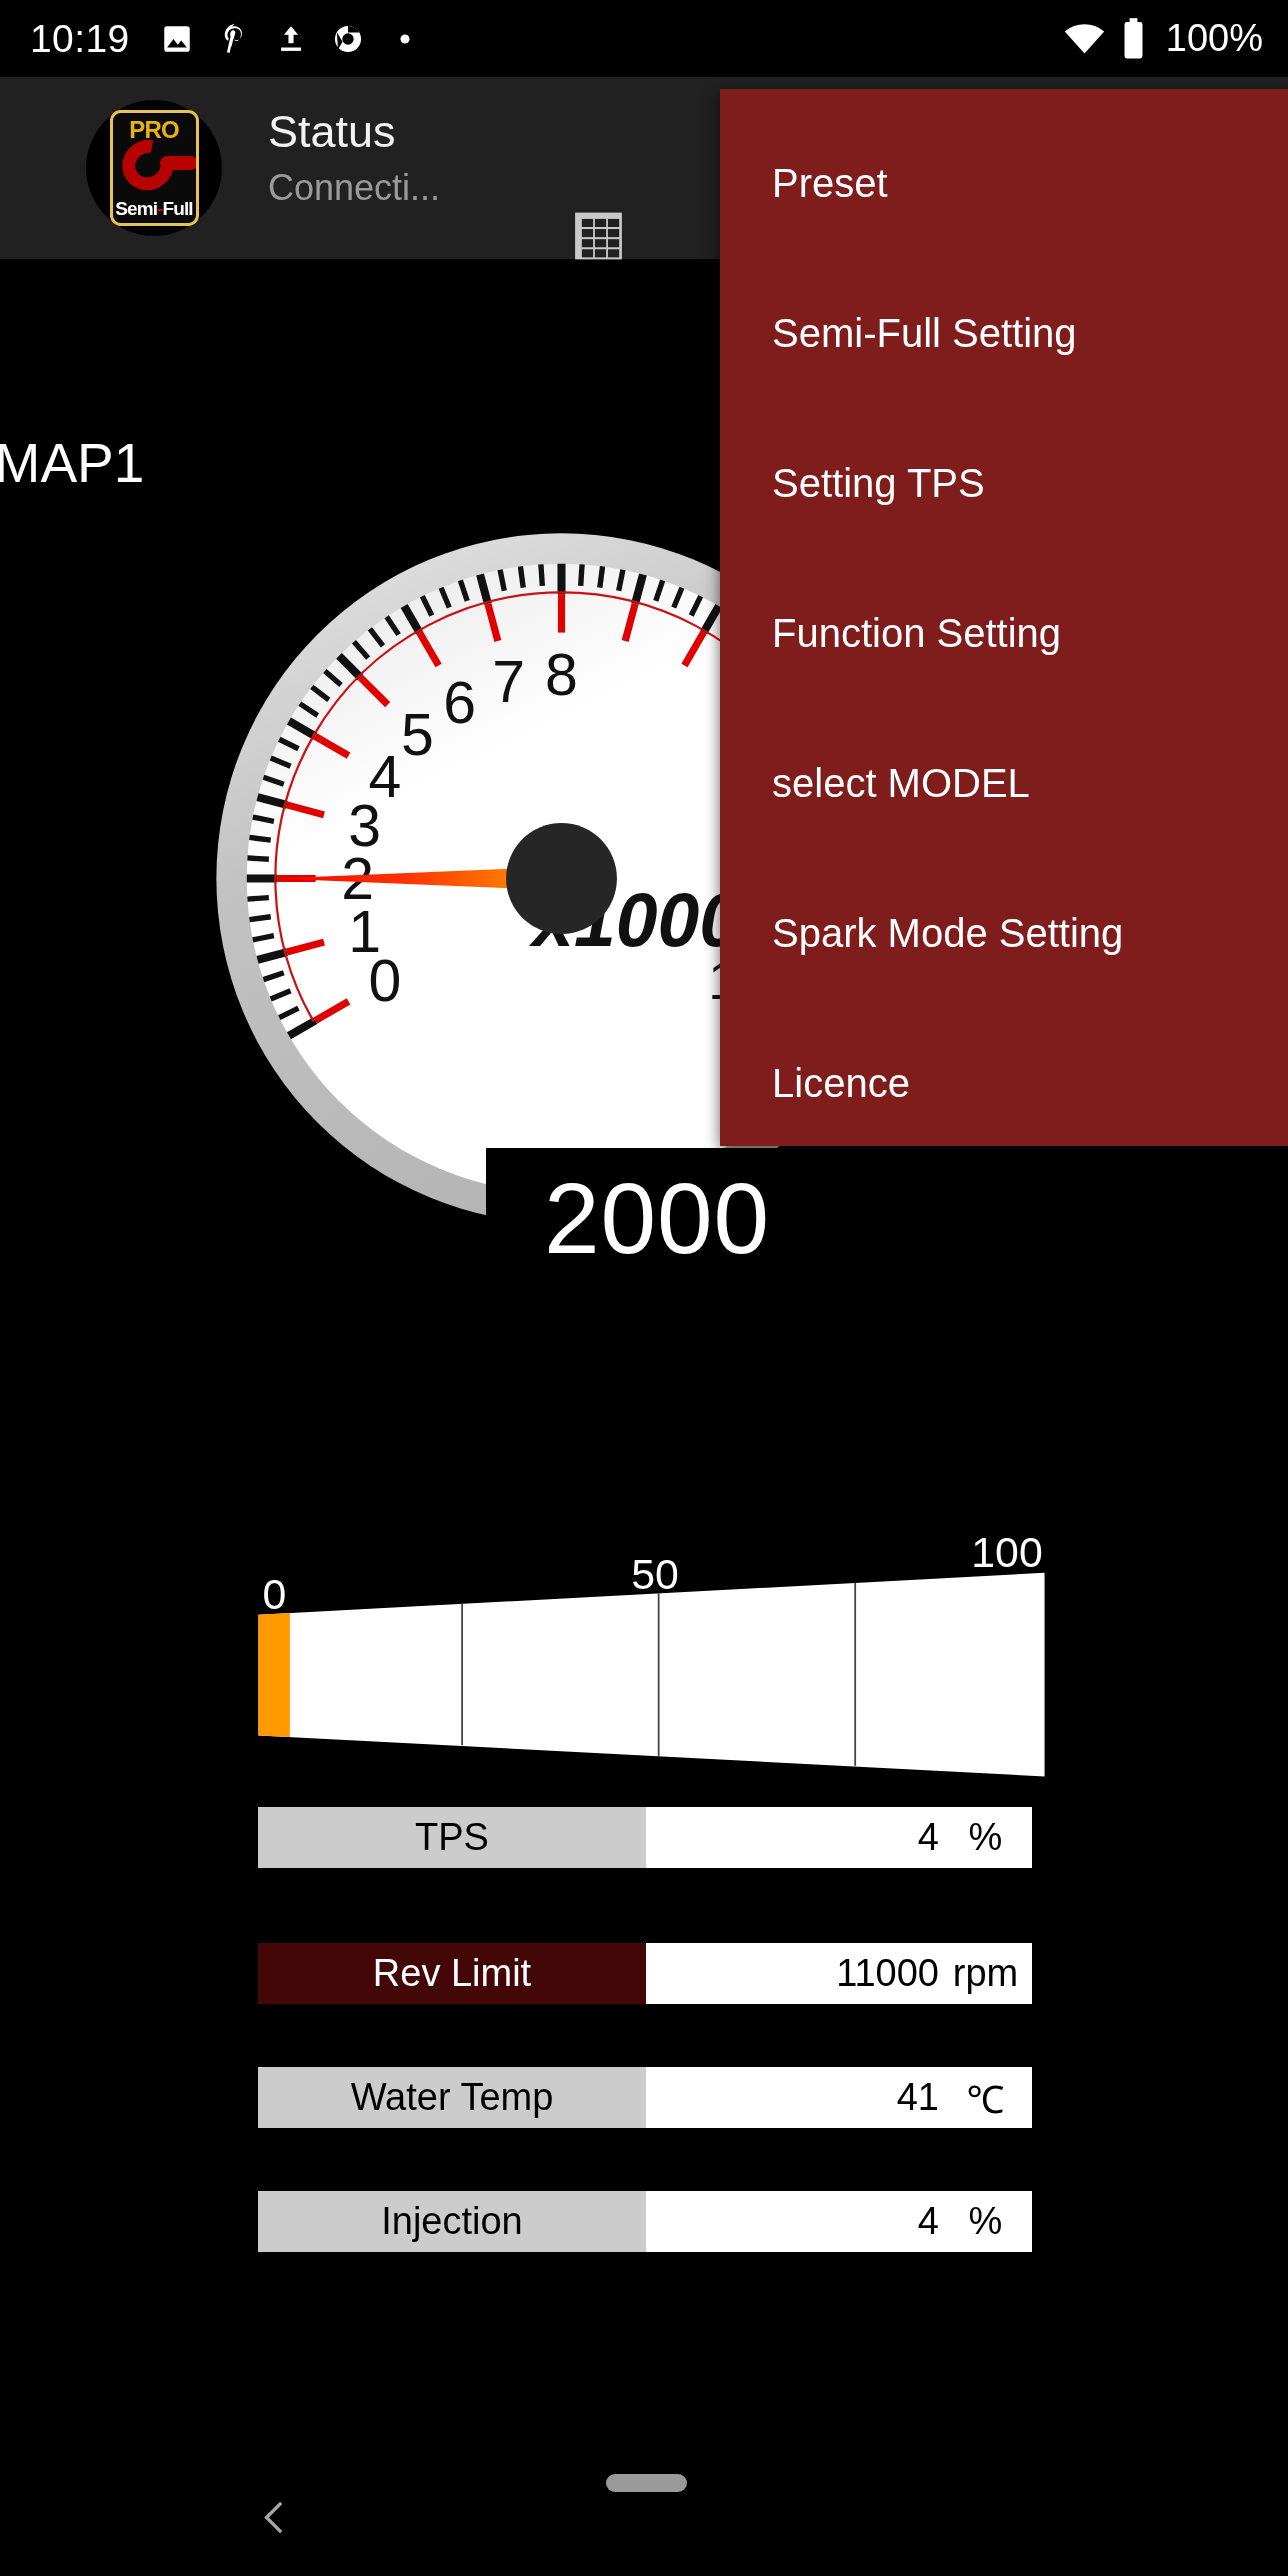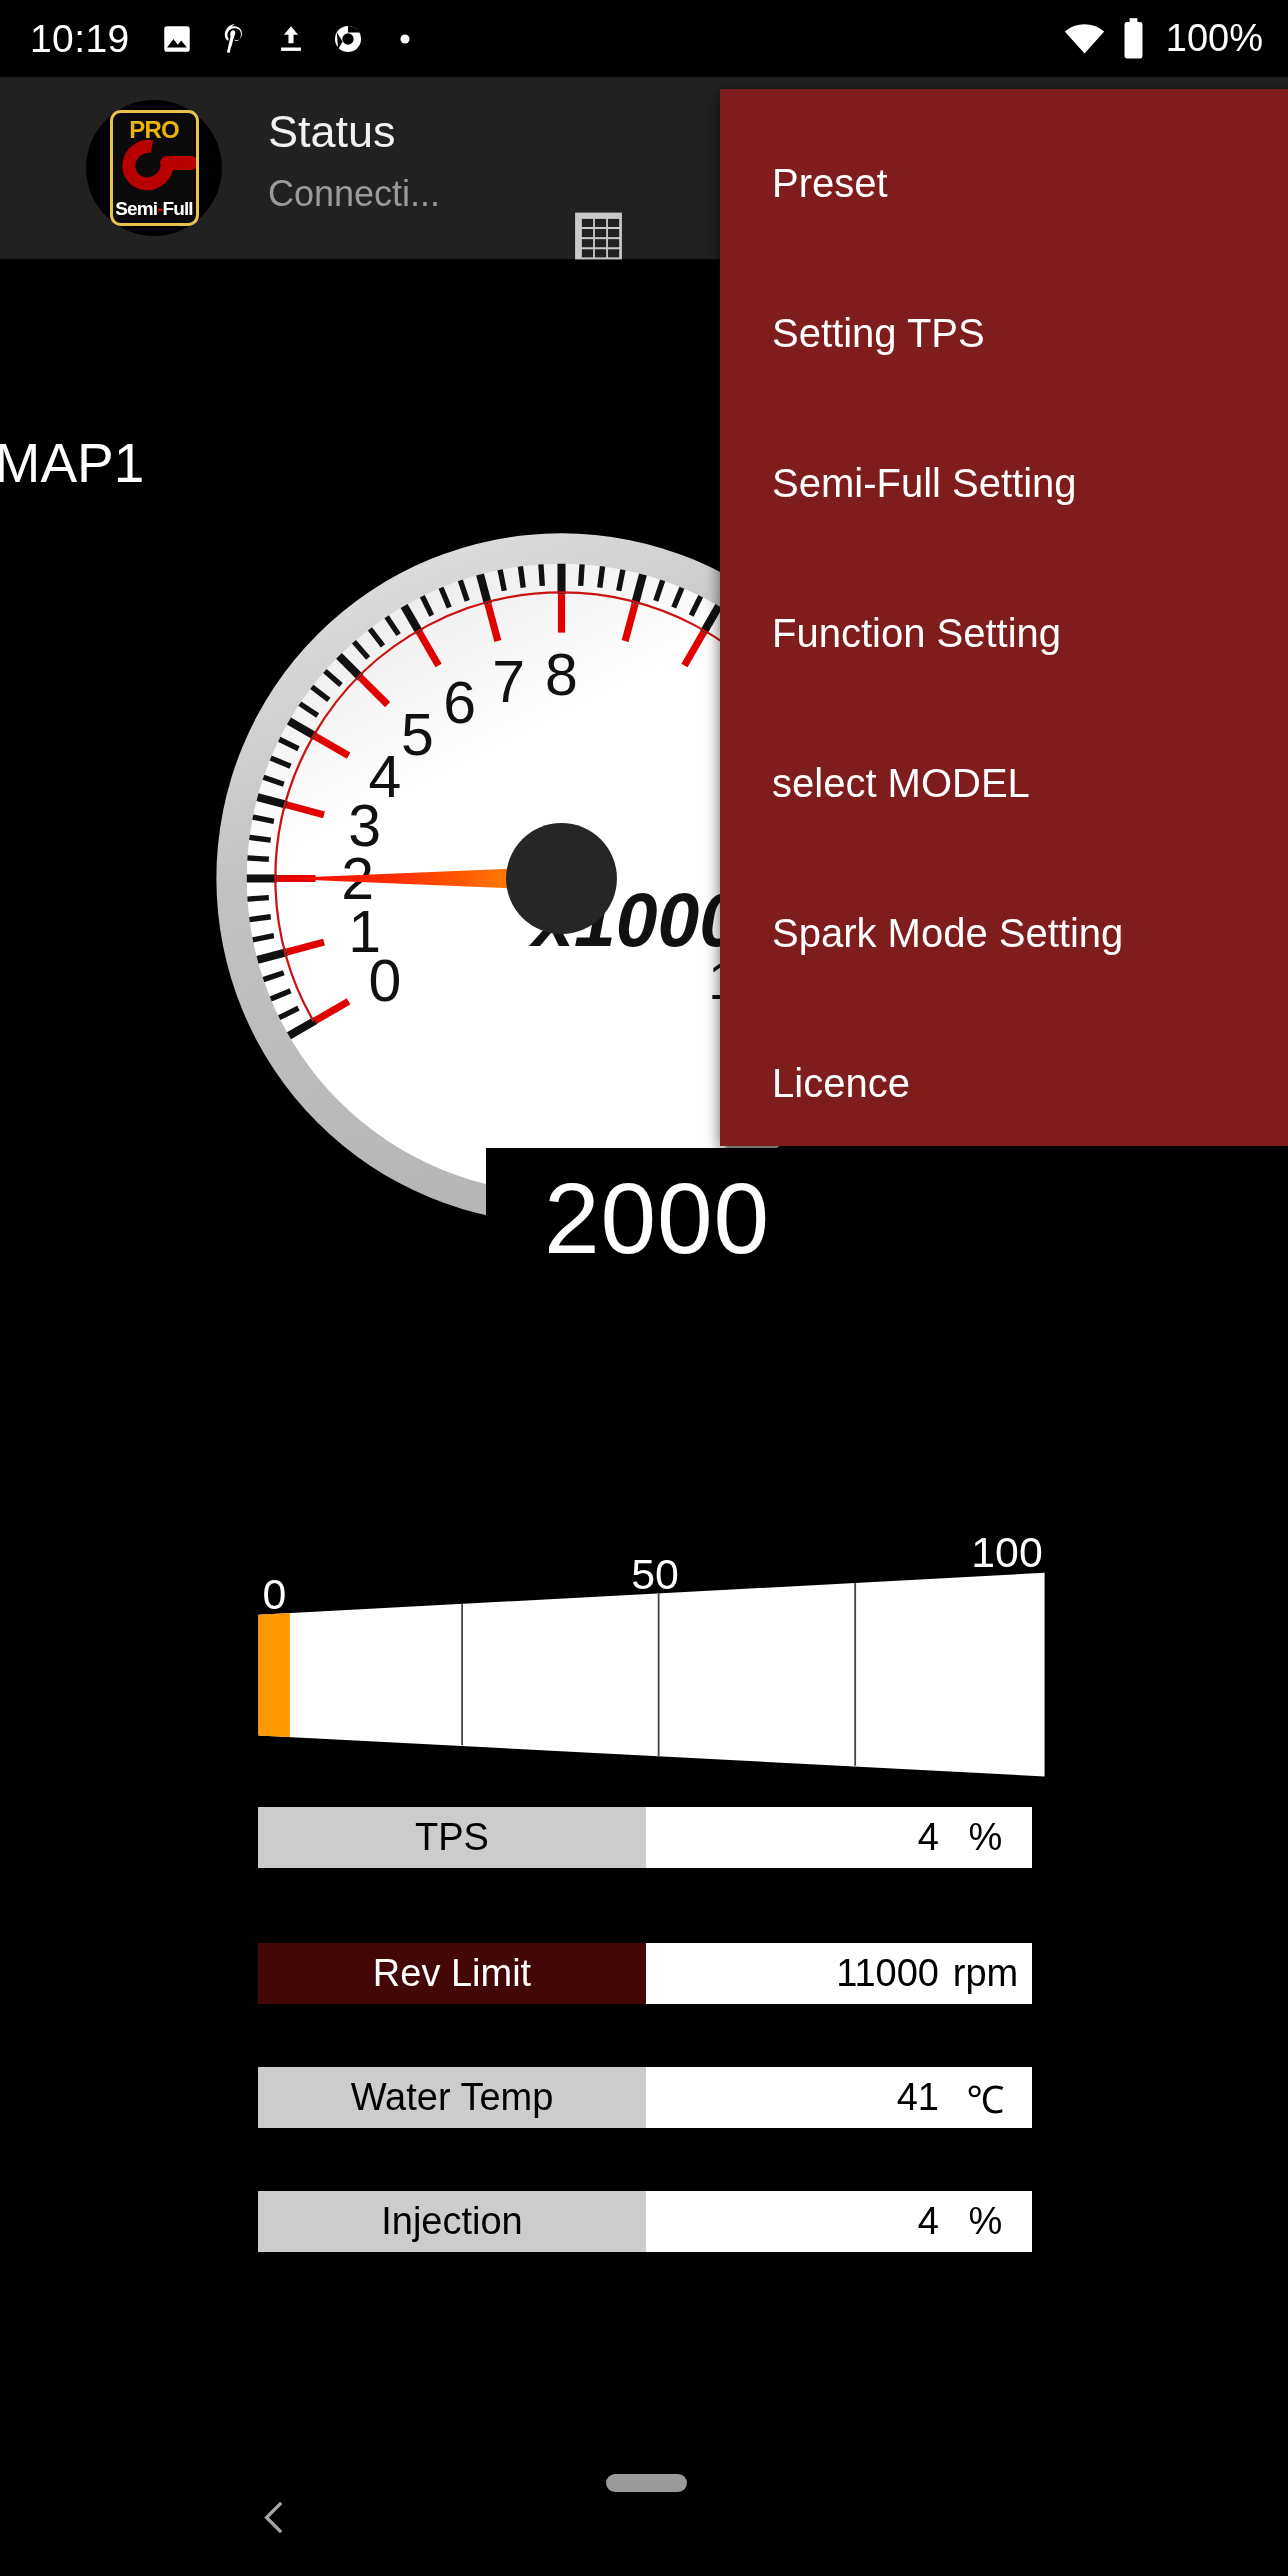--- a/index.html
+++ b/index.html
@@ -64,21 +64,21 @@
   }
   .logo-sf{
     position:absolute; bottom:5.4px; left:0; width:100%;
     text-align:center; font-size:19px; font-weight:bold;
     color:#fff; letter-spacing:-0.9px; line-height:1;
   }
   .logo-sf i{ color:#d00000; font-style:normal; }
 
   .ab-texts{ position:absolute; left:268px; top:30px; }
   .ab-title{ font-size:45px; color:#f2f2f2; line-height:1.12; font-weight:400; }
-  .ab-sub{ font-size:36px; color:#9a9a9a; line-height:1.15; margin-top:16px; }
+  .ab-sub{ font-size:36px; color:#9a9a9a; line-height:1.15; margin-top:10px; }
 
   .ab-grid{
     position:absolute; left:571px; top:132px;
     width:55px; height:54px; cursor:pointer;
   }
 
   
   .menu{
     position:absolute; left:720px; top:89px;
     width:568px; height:1057px;
@@ -403,22 +403,22 @@
       <div class="lab">Injection</div>
       <div class="val">
         <span class="num">4</span>
         <span class="unit">%</span>
       </div>
     </div>
   </div>
 
   <div class="menu" id="overflow-menu">
       <div class="menu-item">Preset</div>
+      <div class="menu-item">Semi-Full Setting</div>
       <div class="menu-item">Setting TPS</div>
-      <div class="menu-item">Semi-Full Setting</div>
       <div class="menu-item">Function Setting</div>
       <div class="menu-item">select MODEL</div>
       <div class="menu-item">Spark Mode Setting</div>
       <div class="menu-item">Licence</div>
     </div>
 
   <div class="navbar">
     <svg class="nav-back" viewBox="0 0 24 24">
       <path d="M16 3 L7 12 L16 21" fill="none" stroke="#a6a6a6" stroke-width="2.2" stroke-linecap="square"></path>
     </svg>

